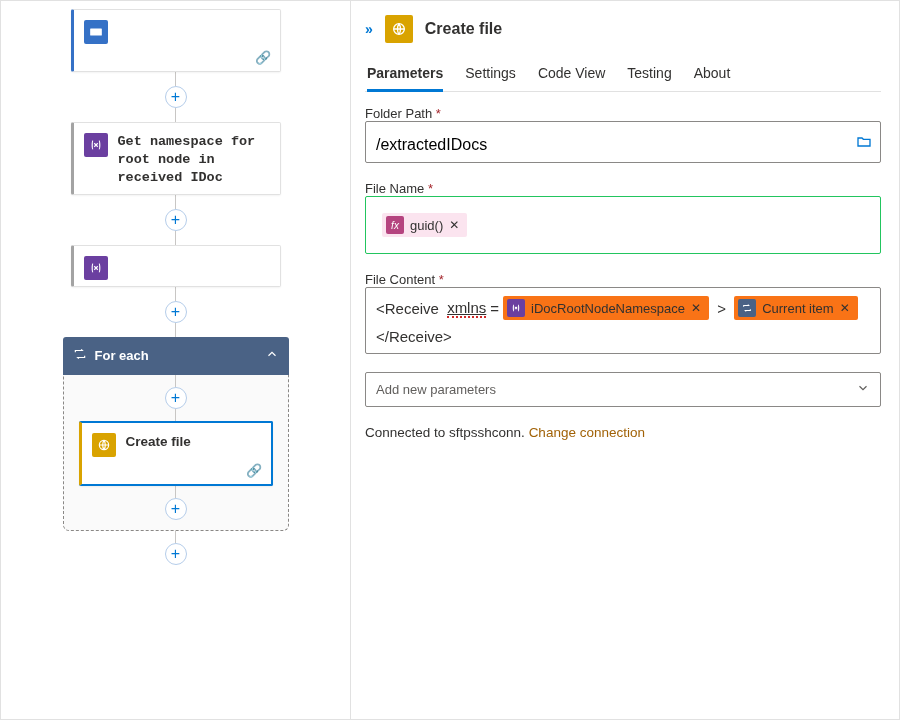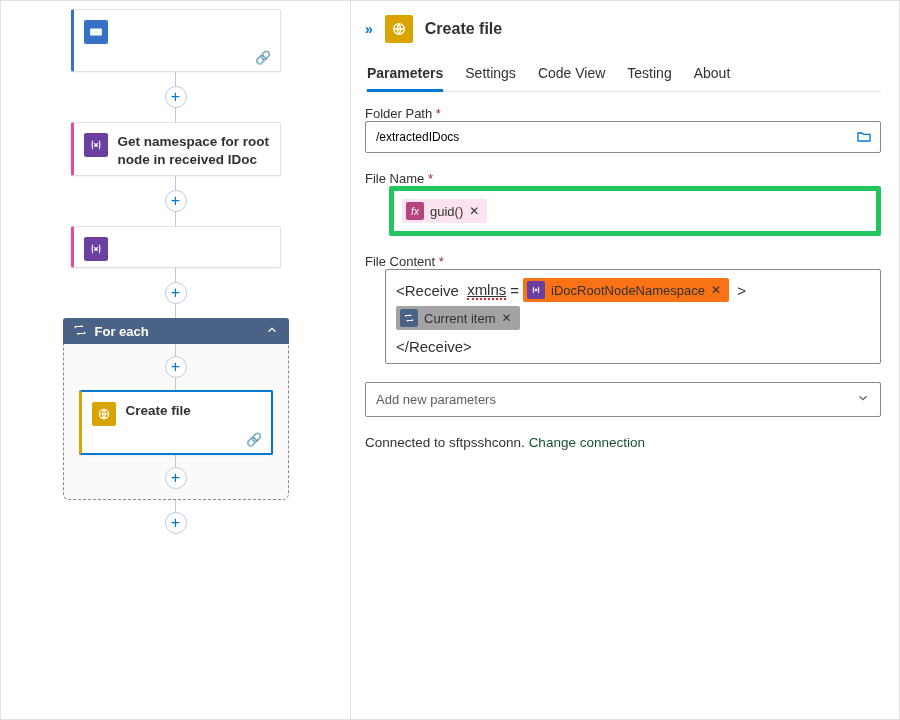--- a/index.html
+++ b/index.html
@@ -4,75 +4,75 @@
 <style>
   * { box-sizing: border-box; margin: 0; padding: 0; }
   body { font-family: "Segoe UI", Arial, sans-serif; font-size: 13px; color: #323130; background: #fff; }
   .app { display: flex; width: 900px; height: 720px; border: 1px solid #e1e1e1; }
 
   
   .canvas { width: 350px; border-right: 1px solid #e1e1e1; padding: 8px 26px 8px 26px; overflow-y: auto; }
   .canvas::-webkit-scrollbar { width: 0; }
   .node { background: #fff; border: 1px solid #e1e1e1; border-radius: 2px; box-shadow: 0 1px 2px rgba(0,0,0,0.05); width: 210px; margin: 0 auto; position: relative; }
   .node.sap { border-left: 3px solid #3571c6; }
-  .node.var { border-left: 3px solid #ec4899; }
+  .node.var { border-left: 3px solid #a3a3a3; font-family: Liberation Mono, monospace; }
   .node.selected { border: 2px solid #0078d4; border-left: 3px solid #d9a300; }
   .node-body { display: flex; align-items: flex-start; gap: 10px; padding: 10px 10px 6px 10px; }
   .node-icon { width: 24px; height: 24px; border-radius: 2px; display: flex; align-items: center; justify-content: center; flex-shrink: 0; color: #fff; font-size: 11px; }
   .node-icon.blue { background: #3571c6; }
   .node-icon.purple { background: #6b3fa0; }
   .node-icon.amber { background: #d9a300; }
   .node-title { font-size: 13.5px; font-weight: 600; line-height: 1.35; }
   .node-footer { text-align: right; padding: 0 8px 6px; color: #8a8886; }
   .link-icon { font-size: 13px; }
   .connector { display: flex; flex-direction: column; align-items: center; }
   .line { width: 1px; height: 14px; background: #c8c6c4; }
   .plus-btn { width: 22px; height: 22px; border: 1px solid #b5cdea; border-radius: 50%; background: #fff; color: #0078d4; display: flex; align-items: center; justify-content: center; font-size: 16px; line-height: 1; cursor: pointer; }
   .line-short { width: 1px; height: 12px; background: #c8c6c4; }
 
   .foreach-box { width: 226px; margin: 0 auto; border: 1px dashed #8a8886; border-radius: 6px; background: #fafafa; padding: 0 8px 10px 8px; }
-  .foreach-header { height: 26px; background: #4a6285; color: #fff; display: flex; align-items: center; justify-content: space-between; padding: 0 10px; border-radius: 3px 3px 0 0; margin: -1px -9px 0 -9px; }
+  .foreach-header { height: 38px; background: #4a6285; color: #fff; display: flex; align-items: center; justify-content: space-between; padding: 0 10px; border-radius: 3px 3px 0 0; margin: -1px -9px 0 -9px; }
   .foreach-left { display: flex; align-items: center; gap: 8px; }
   .foreach-title { font-weight: 600; }
 
   
   .panel { flex: 1; padding: 10px 18px 10px 14px; display: flex; flex-direction: column; gap: 14px; background: #fff; }
   .panel-header { display: flex; align-items: center; gap: 12px; padding-top: 4px; }
   .collapse-btn { color: #0078d4; font-size: 14px; font-weight: bold; cursor: pointer; }
   .panel-icon { width: 28px; height: 28px; background: #d9a300; border-radius: 2px; display:flex; align-items:center; justify-content:center; color:#fff; }
   .panel-title { font-size: 16px; font-weight: 600; }
 
   .tabs { display: flex; gap: 22px; border-bottom: 1px solid #e1e1e1; padding: 0 2px; }
   .tab { padding: 8px 0 10px; font-size: 14px; color: #323130; cursor: pointer; position: relative; }
   .tab.active { font-weight: 600; }
   .tab.active::after { content: ""; position: absolute; left: 0; right: 0; bottom: -1px; height: 3px; background: #0078d4; }
 
   .form { display: flex; flex-direction: column; gap: 18px; }
   .field-label { font-size: 13px; }
   .req { color: #a4262c; }
   .input-row { display: flex; align-items: stretch; border: 1px solid #8a8886; border-radius: 2px; }
-  .text-input { flex: 1; border: none; padding: 8px 10px; font-size: 12px; outline: none; background: transparent; }
+  .text-input { flex: 1; border: none; padding: 8px 10px; font-size: 16px; outline: none; background: transparent; margin-top: 6px; }
   .icon-btn { width: 32px; display: flex; align-items: center; justify-content: center; color: #0078d4; cursor: pointer; }
 
-  .chip-row { border: 5px solid #22c55e; border-radius: 2px; padding: 8px; display: flex; gap: 4px; align-items: center; flex-wrap: wrap; margin-left: 24px; }
+  .chip-row { border: 1px solid #22c55e; border-radius: 2px; padding: 16px; display: flex; gap: 4px; align-items: center; flex-wrap: wrap; }
   .chip { display: inline-flex; align-items: center; gap: 6px; font-size: 13px; padding: 3px 8px 3px 4px; border-radius: 2px; }
   .chip .chip-icon { width: 18px; height: 18px; border-radius: 2px; display:flex; align-items:center; justify-content:center; color:#fff; font-size:10px; }
   .chip .chip-x { font-size: 12px; cursor: pointer; }
   .chip.fx { background: #fbe4ef; } .chip.fx .chip-icon { background: #b5447f; }
   .chip.ns { background: #f97316; } .chip.ns .chip-icon { background: #6b3fa0; }
-  .chip.item { background: #a3a3a3; } .chip.item .chip-icon { background: #4a6285; }
-
-  .content-box { border: 1px solid #8a8886; border-radius: 2px; padding: 8px 10px; display: flex; flex-wrap: wrap; gap: 4px; align-items: center; font-size: 15px; margin-left: 20px; }
+  .chip.item { background: #f97316; } .chip.item .chip-icon { background: #4a6285; }
+
+  .content-box { border: 1px solid #8a8886; border-radius: 2px; padding: 8px 10px; display: flex; flex-wrap: wrap; gap: 4px; align-items: center; font-size: 15px; }
   .content-box .lit { white-space: pre; }
   .underline-red { border-bottom: 2px dotted #cf2a2a; text-decoration: underline; }
 
   .add-params { display: flex; align-items: center; justify-content: space-between; border: 1px solid #8a8886; border-radius: 2px; padding: 8px 10px; color: #605e5c; cursor: pointer; }
 
   .conn-line { font-size: 13.5px; }
-  .conn-line a { color: #14532d; text-decoration: none; }
+  .conn-line a { color: #a16207; text-decoration: none; }
 
   
   .ic { width: 14px; height: 14px; display: inline-block; }
 </style>
 </head>
 <body>
 
 <div class="app">
 
   <div class="canvas">

